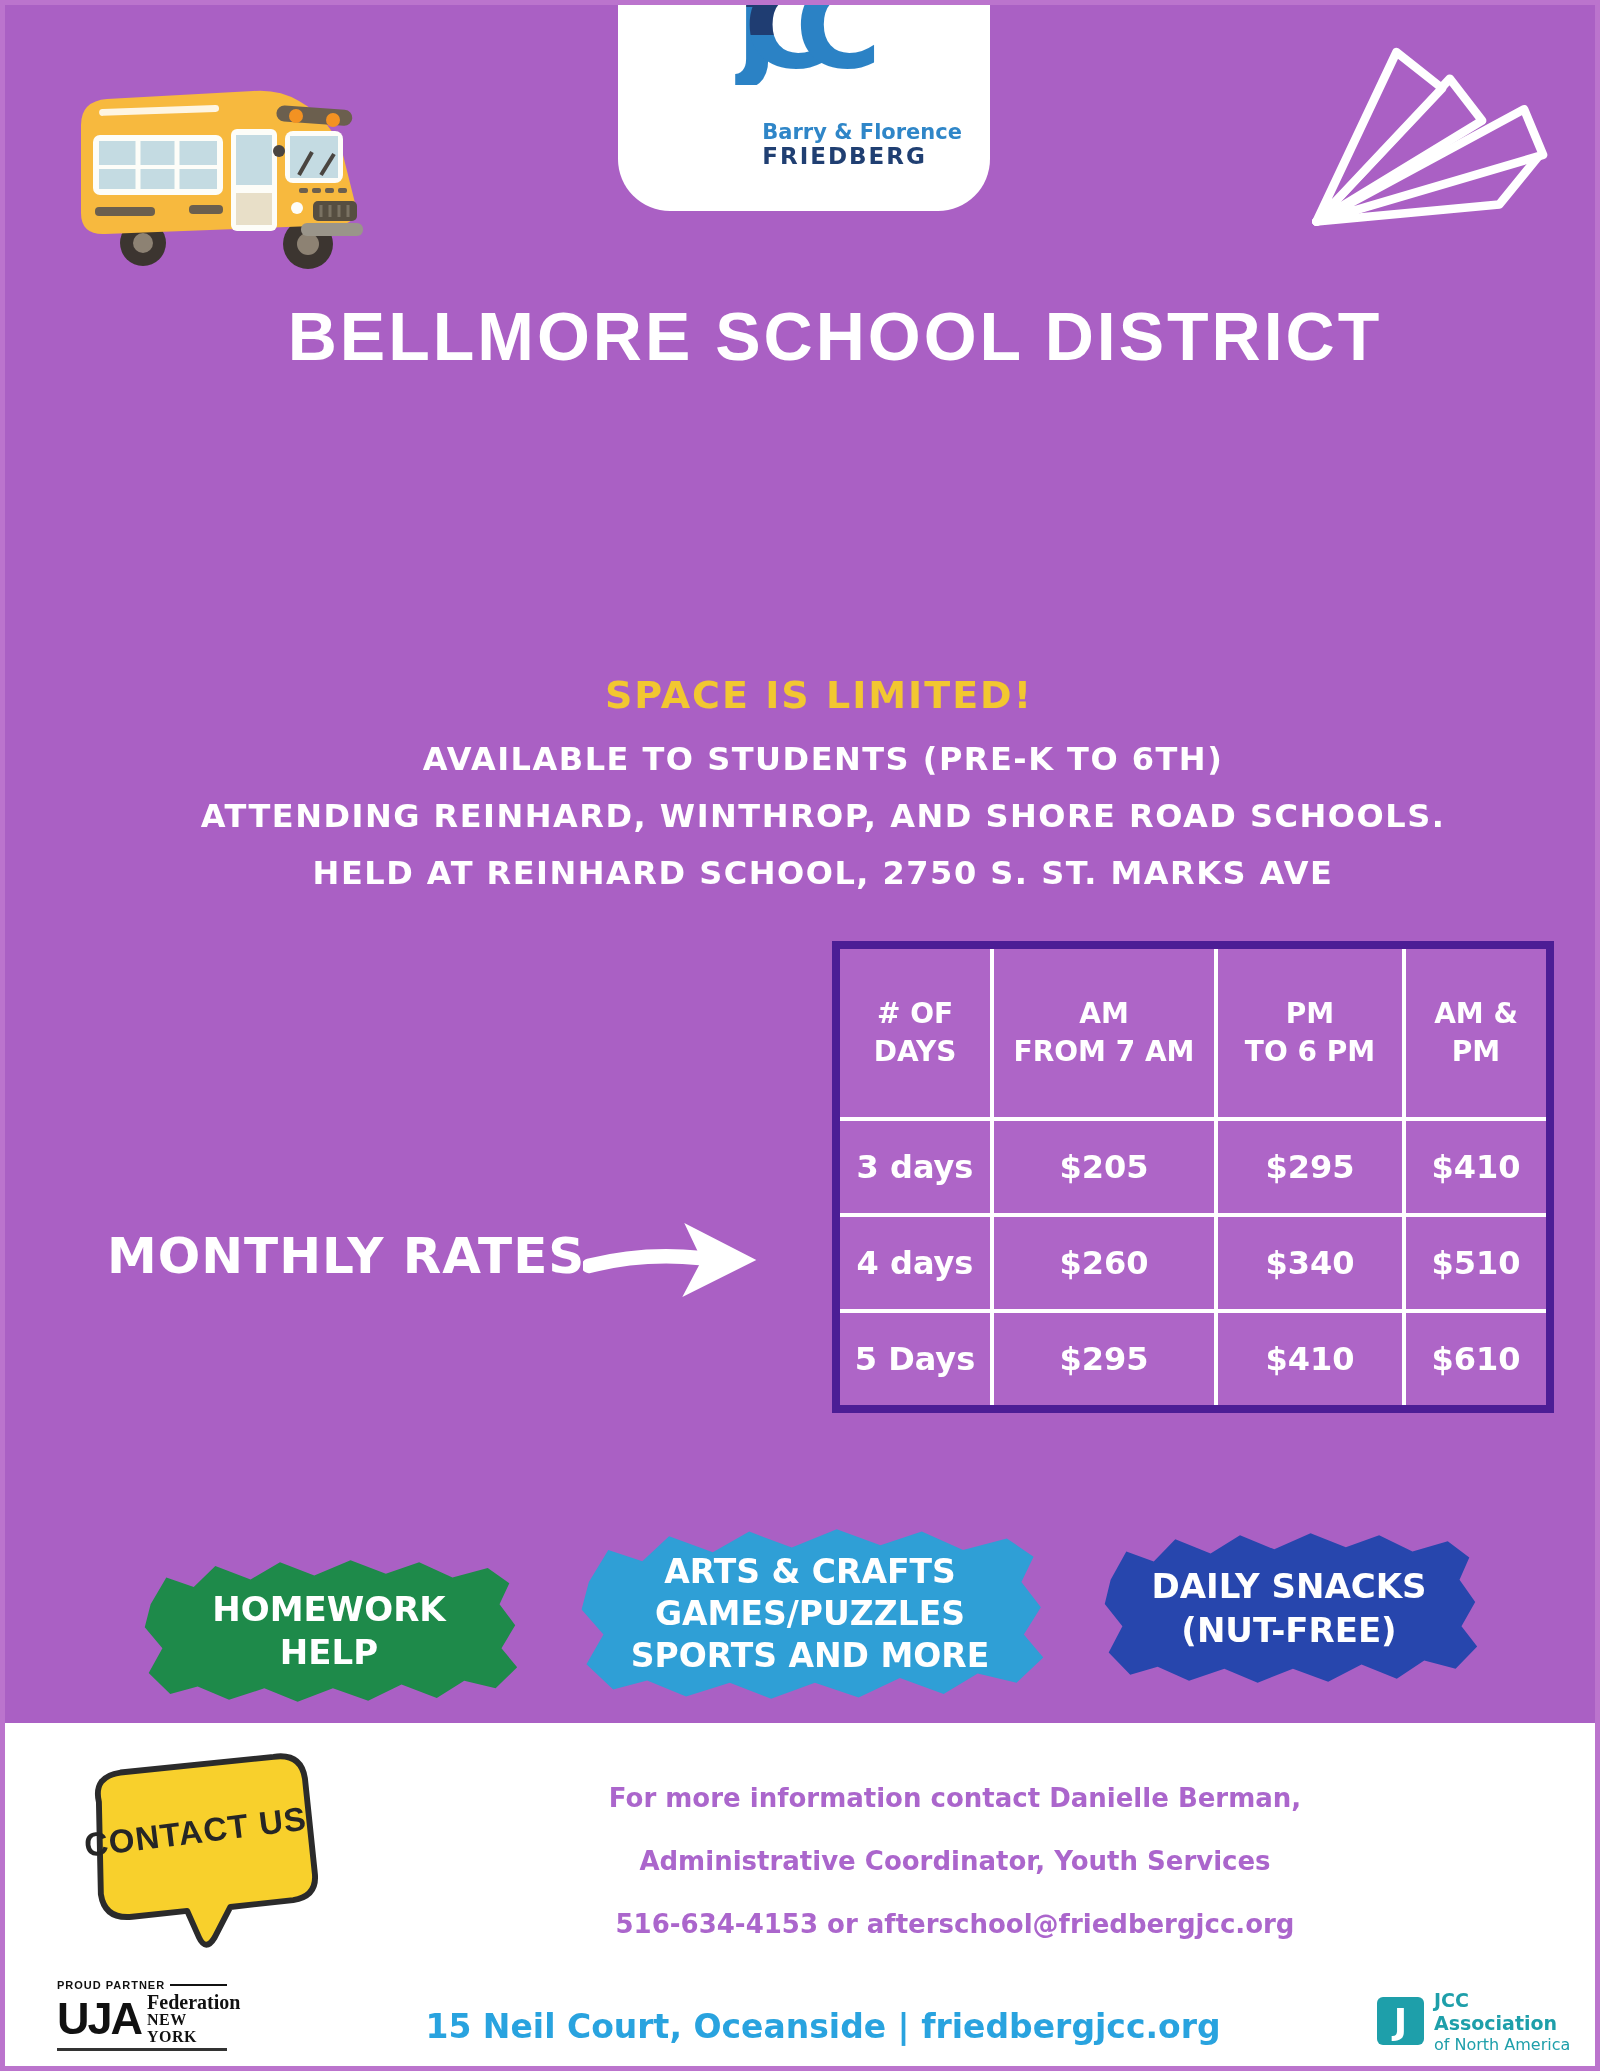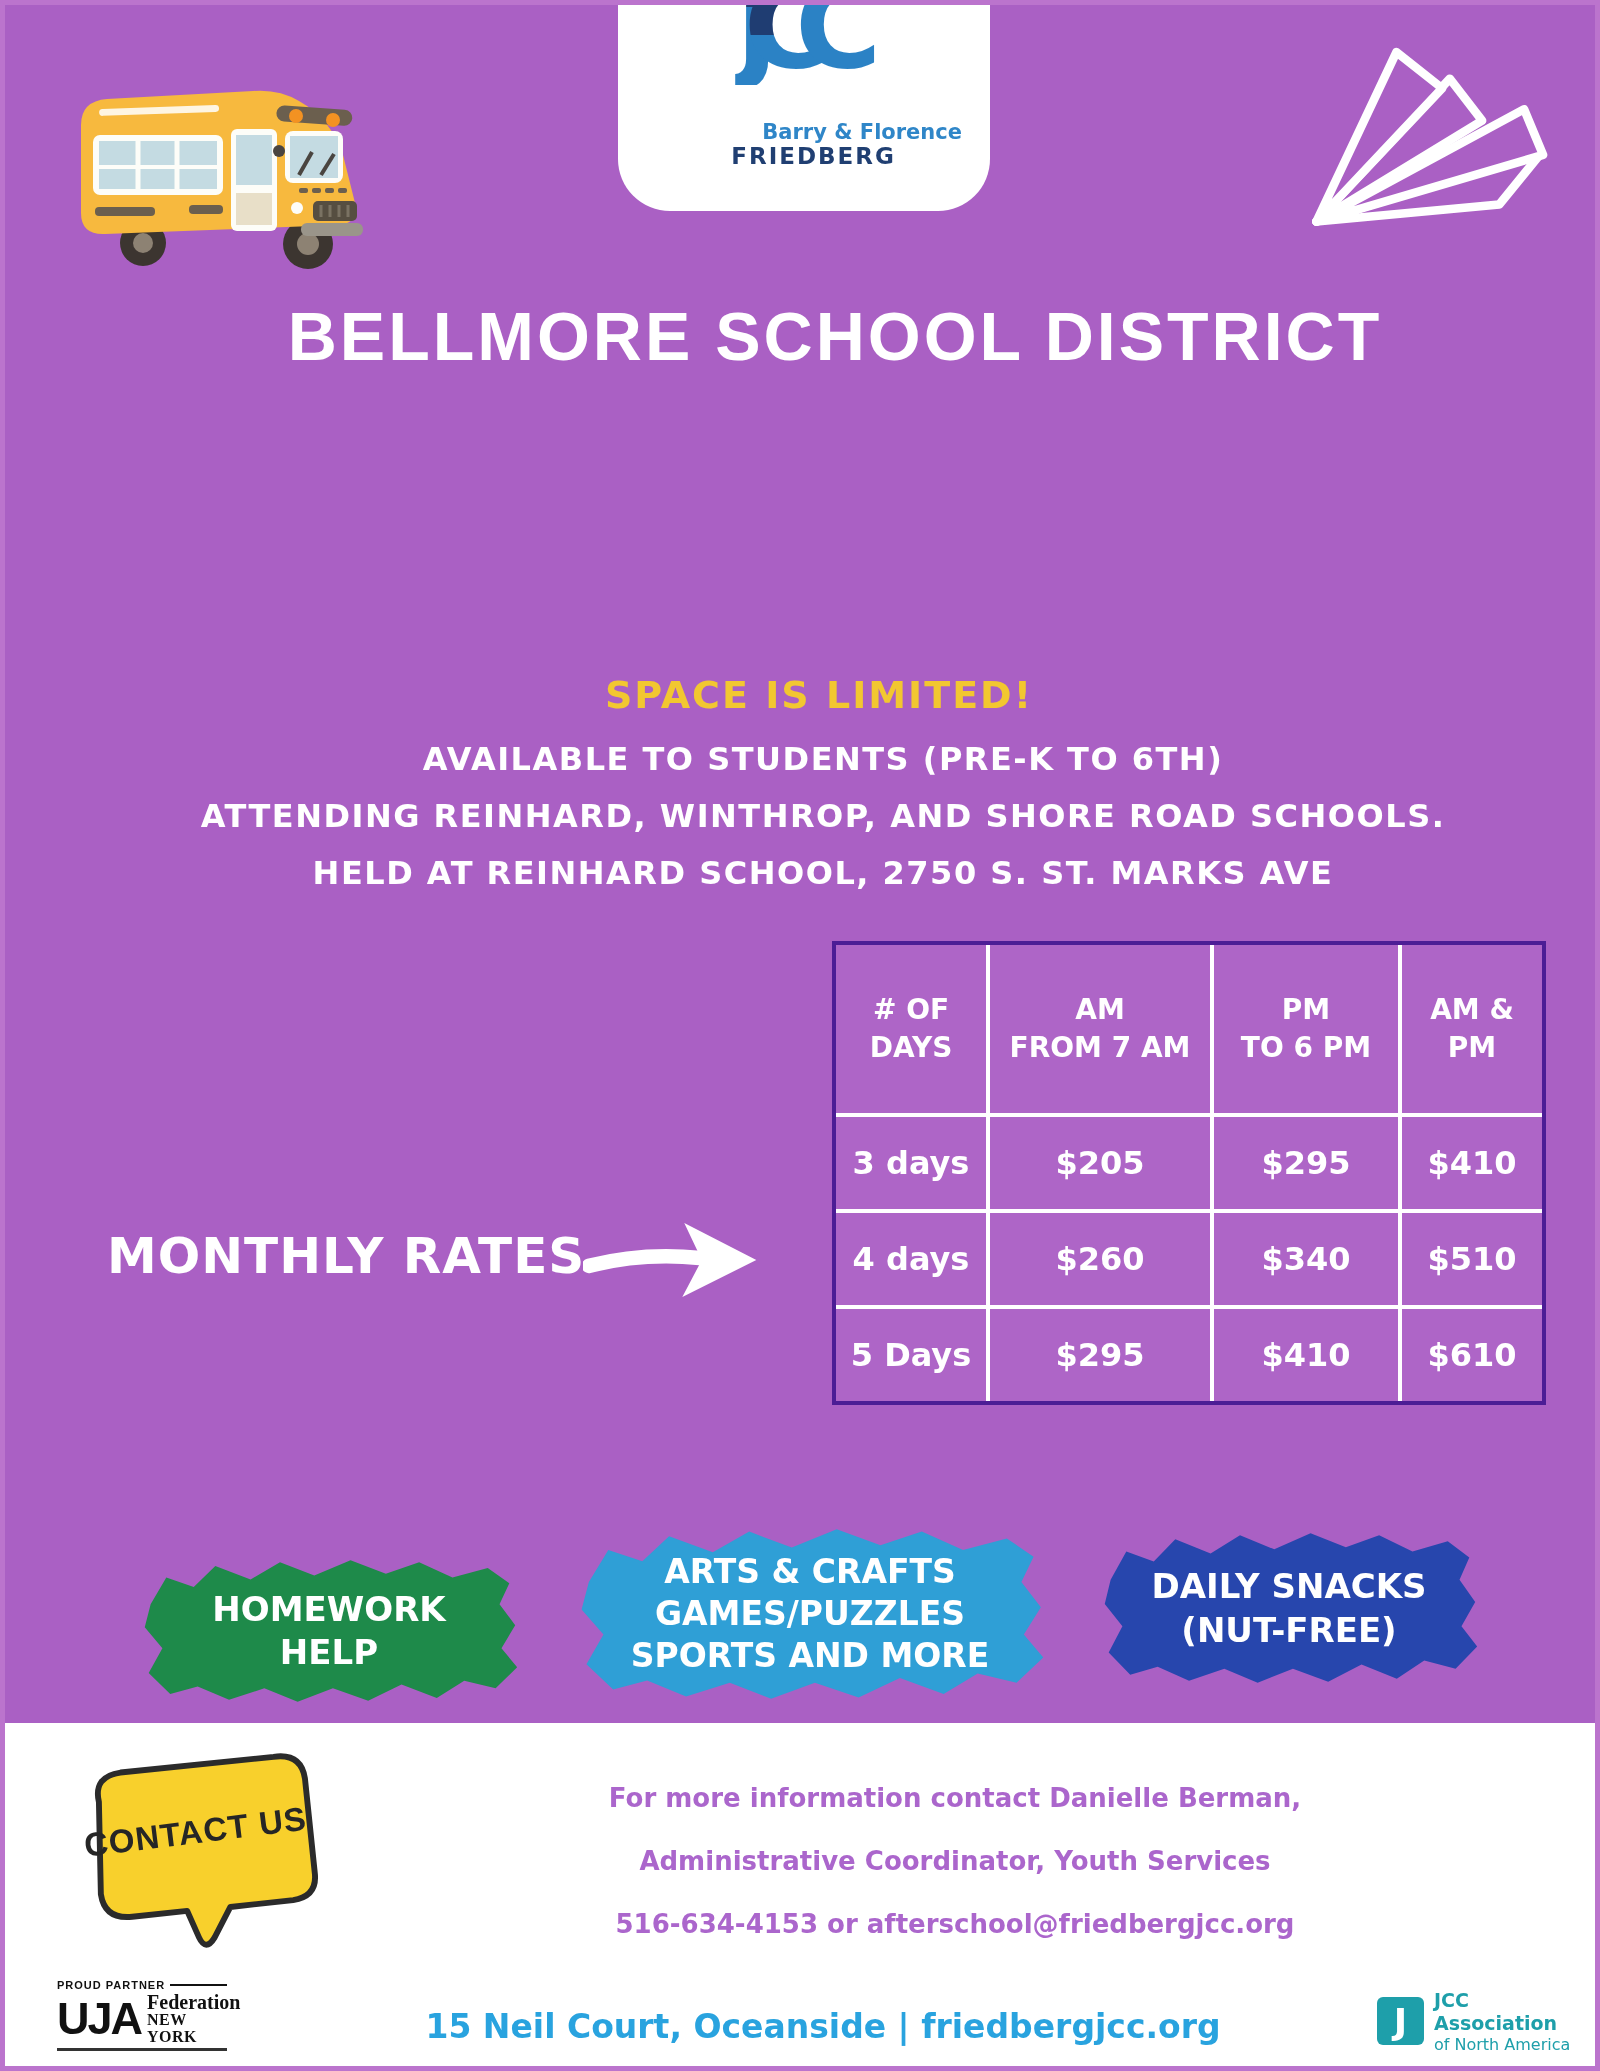--- a/index.html
+++ b/index.html
@@ -10,40 +10,40 @@
   }
   
   .bus-wrap{position:absolute;left:60px;top:50px;width:300px;height:215px;}
   .logo-box{position:absolute;left:613px;top:-52px;width:372px;height:258px;background:#fff;border-radius:52px;}
   .jcc-letters{position:absolute;top:14px;left:50%;transform:translateX(-47%);font-size:118px;font-weight:bold;line-height:1;white-space:nowrap;}
   .jcc-letters span{display:inline-block;-webkit-background-clip:text;background-clip:text;color:transparent;}
   .jcc-l1{background-image:linear-gradient(180deg,#1f3d72 34%,#2b82c5 34%);}
   .jcc-l2{margin-left:-0.30em;background-image:linear-gradient(180deg,#1f3d72 58%,#2b82c5 58%);}
   .jcc-l3{margin-left:-0.30em;background-image:linear-gradient(180deg,#1f3d72 30%,#2b82c5 30%);}
   .jcc-sub{position:absolute;right:28px;bottom:42px;text-align:left;line-height:1.1;}
-  .jcc-barry{color:#2f86c8;font-size:21px;font-weight:bold;margin-left:31px;}
+  .jcc-barry{color:#2f86c8;font-size:21px;font-weight:bold;}
   .jcc-fried{color:#203f72;font-size:23px;font-weight:bold;letter-spacing:2px;}
   .plane-wrap{position:absolute;left:1295px;top:28px;width:250px;height:200px;}
 
   
   .title{position:absolute;left:60px;top:292px;width:1540px;text-align:center;color:#fff;
     font-family:"Liberation Sans",sans-serif;font-weight:900;font-size:68px;letter-spacing:3px;}
   .banner{position:absolute;left:207px;top:412px;width:1238px;height:226px;background:#fff;border-radius:58px;text-align:center;}
   .banner-l1{margin-top:16px;font-size:82px;font-weight:bold;color:#a55bc7;letter-spacing:3px;line-height:1.0;}
   .banner-l2{margin-top:-4px;font-size:58px;font-weight:bold;color:#a55bc7;letter-spacing:3px;
     text-shadow:2px 2px 0 #ffffff,4px 4px 0 rgba(138,66,168,.45);}
   .space-limited{position:absolute;left:14px;top:668px;width:1600px;text-align:center;color:#f2c730;
     font-size:38px;font-weight:bold;letter-spacing:2px;}
   .intro{position:absolute;left:36px;top:726px;width:1564px;text-align:center;color:#fff;
     font-size:32px;font-weight:bold;letter-spacing:1.5px;line-height:57px;}
 
   
   .monthly{position:absolute;left:102px;top:1222px;color:#fff;font-size:50px;font-weight:bold;letter-spacing:1px;}
   .arrow-wrap{position:absolute;left:578px;top:1205px;width:185px;height:100px;}
-  .rates{position:absolute;left:827px;top:936px;background:#fff;border:4px solid #4c1d95;
+  .rates{position:absolute;left:827px;top:936px;background:#fff;border:8px solid #4c1d95;
     display:grid;grid-template-columns:150px 220px 184px 140px;gap:4px;}
   .cell{background:#ae65c7;color:#fff;display:flex;flex-direction:column;align-items:center;justify-content:center;text-align:center;}
   .header-cell{height:168px;font-size:28px;font-weight:bold;line-height:38px;}
   .data-cell{height:92px;font-size:32px;font-weight:bold;}
 
   
   .badge{position:absolute;}
   .badge svg{position:absolute;inset:0;width:100%;height:100%;}
   .badge-text{position:absolute;inset:0;display:flex;flex-direction:column;align-items:center;justify-content:center;
     color:#fff;font-weight:bold;text-align:center;}

